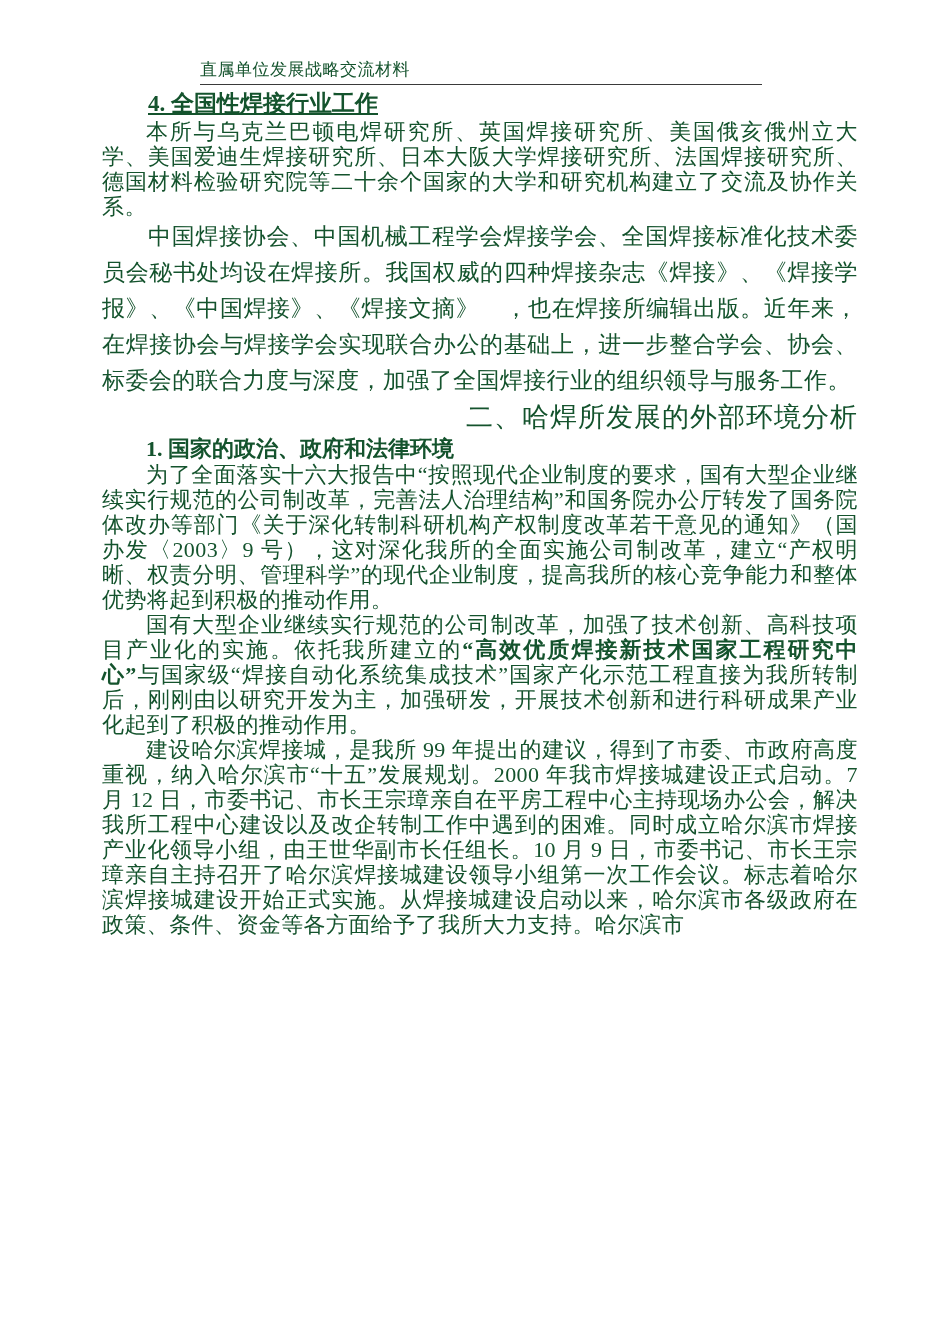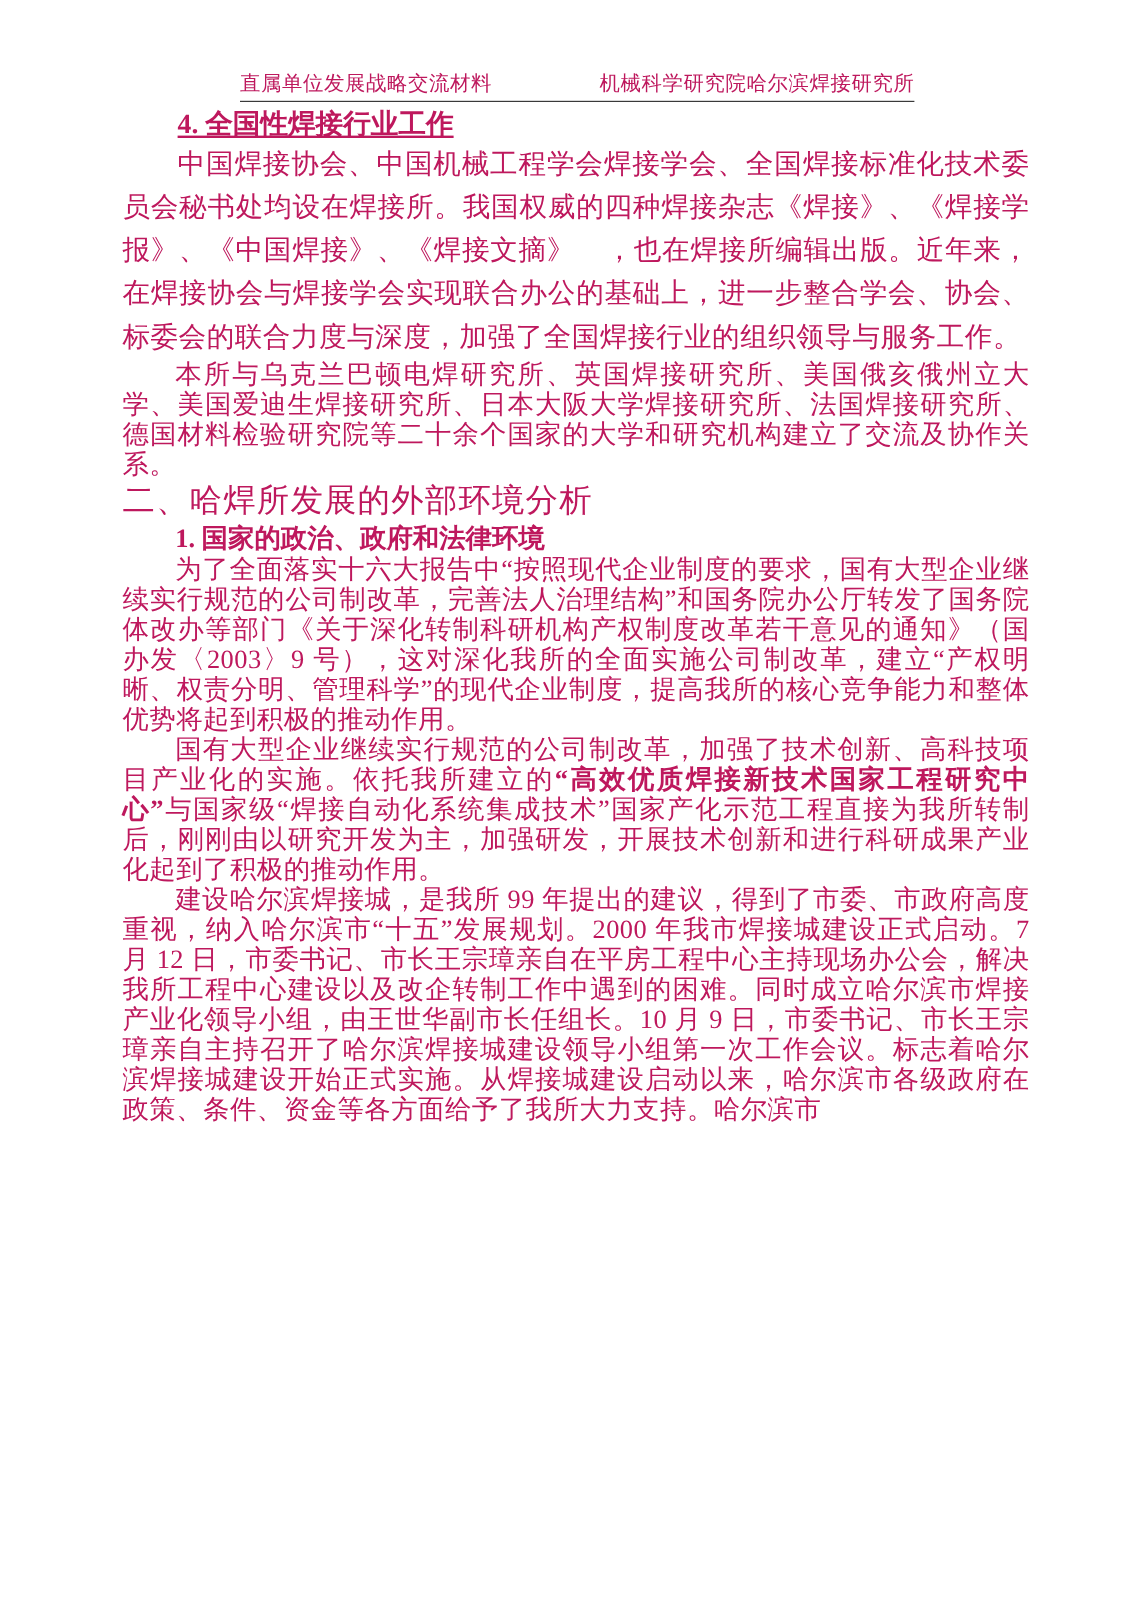--- a/index.html
+++ b/index.html
@@ -3,21 +3,21 @@
 <meta charset="utf-8">
 <style>
   html, body { margin: 0; padding: 0; background: #ffffff; }
   .page {
     position: relative;
     width: 950px;
     height: 1072px;
     background: #ffffff;
     overflow: hidden;
     font-family: "Liberation Serif", "DejaVu Serif", serif;
-    color: #be185d;
+    color: #14532d;
   }
   
   .running-header {
     position: absolute;
     top: 58px;
     left: 200px;
     width: 562px;
     display: flex;
     justify-content: space-between;
     align-items: flex-end;
@@ -55,20 +55,21 @@
     margin-top: 2px;
     white-space: pre-wrap;
     text-decoration: underline;
   }
   .chapter-heading {
     font-size: 27px;
     line-height: 36px;
     font-weight: normal;
     margin: 9px 0 7px 0;
     letter-spacing: 1px;
+    text-align: right;
   }
   .subsection-heading {
     font-size: 22px;
     line-height: 27px;
     text-indent: 2em;
     white-space: pre-wrap;
   }
   .bold-inline { font-weight: bold; }
   .page-number {
     position: absolute;
@@ -79,31 +80,30 @@
     font-size: 18px;
   }
 </style>
 </head>
 <body>
 
 <div class="page">
 
   <div class="running-header">
     <span>直属单位发展战略交流材料</span>
-    <span>机械科学研究院哈尔滨焊接研究所</span>
   </div>
 
   <div class="content">
 
 
     <h3 class="sec4-heading">4. 全国性焊接行业工作</h3>
 
+    <p class="para indent size-b">本所与乌克兰巴顿电焊研究所、英国焊接研究所、美国俄亥俄州立大学、美国爱迪生焊接研究所、日本大阪大学焊接研究所、法国焊接研究所、德国材料检验研究院等二十余个国家的大学和研究机构建立了交流及协作关系。</p>
+
     <p class="para indent size-a2">中国焊接协会、中国机械工程学会焊接学会、全国焊接标准化技术委员会秘书处均设在焊接所。我国权威的四种焊接杂志《焊接》、《焊接学报》、《中国焊接》、《焊接文摘》    ，也在焊接所编辑出版。近年来，在焊接协会与焊接学会实现联合办公的基础上，进一步整合学会、协会、标委会的联合力度与深度，加强了全国焊接行业的组织领导与服务工作。</p>
-
-    <p class="para indent size-b">本所与乌克兰巴顿电焊研究所、英国焊接研究所、美国俄亥俄州立大学、美国爱迪生焊接研究所、日本大阪大学焊接研究所、法国焊接研究所、德国材料检验研究院等二十余个国家的大学和研究机构建立了交流及协作关系。</p>
 
     <h2 class="chapter-heading">二、哈焊所发展的外部环境分析</h2>
 
     <h4 class="subsection-heading">1. 国家的政治、政府和法律环境</h4>
 
 
     <p class="para indent size-b">为了全面落实十六大报告中“按照现代企业制度的要求，国有大型企业继续实行规范的公司制改革，完善法人治理结构”和国务院办公厅转发了国务院体改办等部门《关于深化转制科研机构产权制度改革若干意见的通知》（国办发〈2003〉9 号），这对深化我所的全面实施公司制改革，建立“产权明晰、权责分明、管理科学”的现代企业制度，提高我所的核心竞争能力和整体优势将起到积极的推动作用。</p>
 
     <p class="para indent size-b"><span>国有大型企业继续实行规范的公司制改革，加强了技术创新、高科技项目产业化的实施。依托我所建立的</span><span class="bold-inline">“高效优质焊接新技术国家工程研究中心”</span><span>与国家级“焊接自动化系统集成技术”国家产化示范工程直接为我所转制后，刚刚由以研究开发为主，加强研发，开展技术创新和进行科研成果产业化起到了积极的推动作用。</span></p>
 

